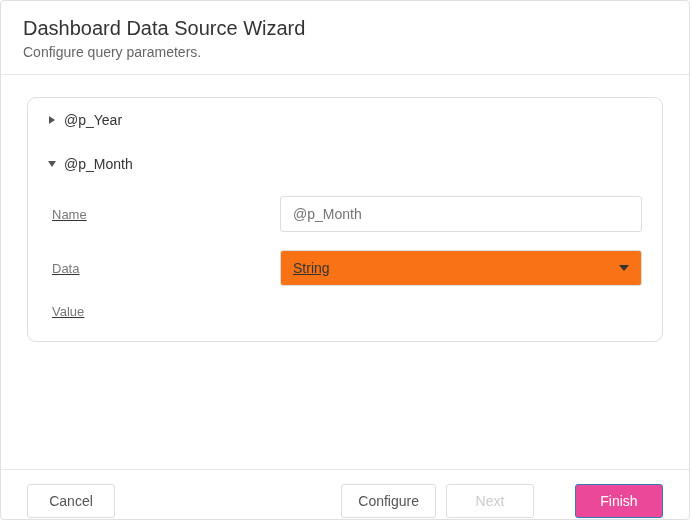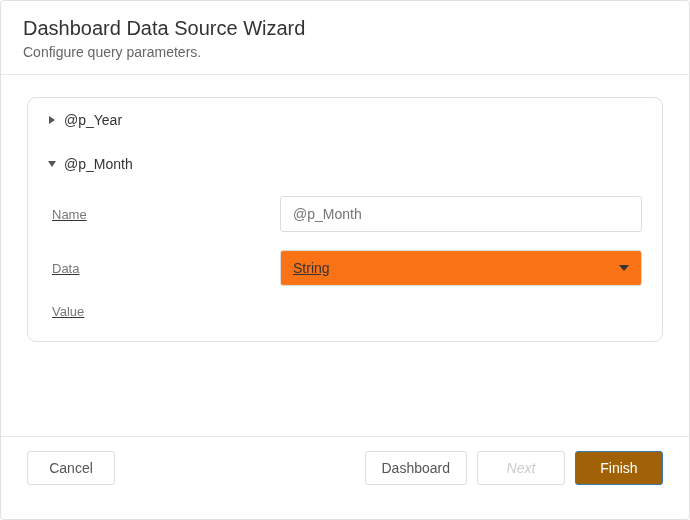--- a/index.html
+++ b/index.html
@@ -95,47 +95,47 @@
     }
     .select-input {
       display: flex;
       align-items: center;
       justify-content: space-between;
       cursor: pointer;
     }
     .caret-icon svg { display: block; }
     .footer {
       border-top: 1px solid #e8e8e8;
-      padding: 14px 26px 34px 26px;
+      padding: 14px 26px 1px 26px;
       display: flex;
       align-items: center;
     }
     .btn {
       min-width: 88px;
       height: 34px;
       border: 1px solid #ddd;
       border-radius: 3px;
       background: #fff;
       font-size: 14px;
       color: #555;
       cursor: pointer;
       display: inline-flex;
       align-items: center;
       justify-content: center;
       padding: 0 16px;
     }
     .btn.primary {
-      background: #a16207;
+      background: #ec4899;
       border-color: #337ab7;
       color: #fff;
+      margin-left: 31px;
     }
     .btn.disabled {
       color: #ccc;
       cursor: default;
-      font-style: italic;
     }
     .footer-spacer { flex: 1; }
     .footer-right { display: flex; gap: 10px; }
   </style>
 </head>
 <body>
 
 <div class="dialog">
 
   <div class="header">
@@ -193,19 +193,19 @@
 
       </div>
 
     </div>
   </div>
 
   <div class="footer">
     <button class="btn">Cancel</button>
     <div class="footer-spacer"></div>
     <div class="footer-right">
-      <button class="btn">Dashboard</button>
+      <button class="btn">Configure</button>
       <button class="btn disabled">Next</button>
       <button class="btn primary">Finish</button>
     </div>
   </div>
 
 </div>
 
 </body></html>

